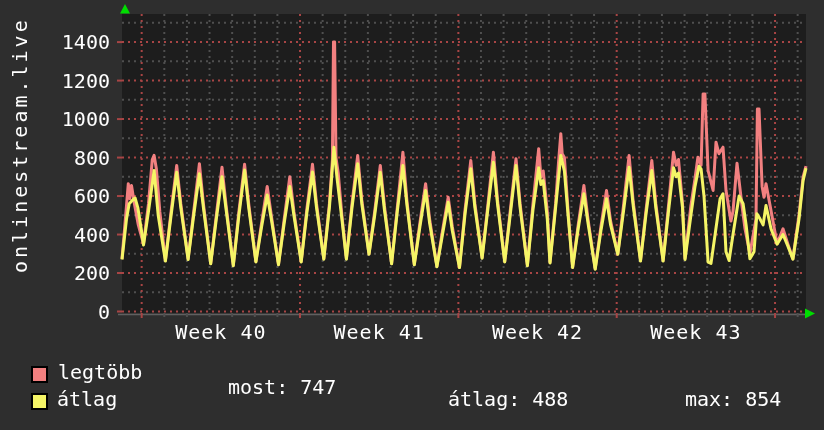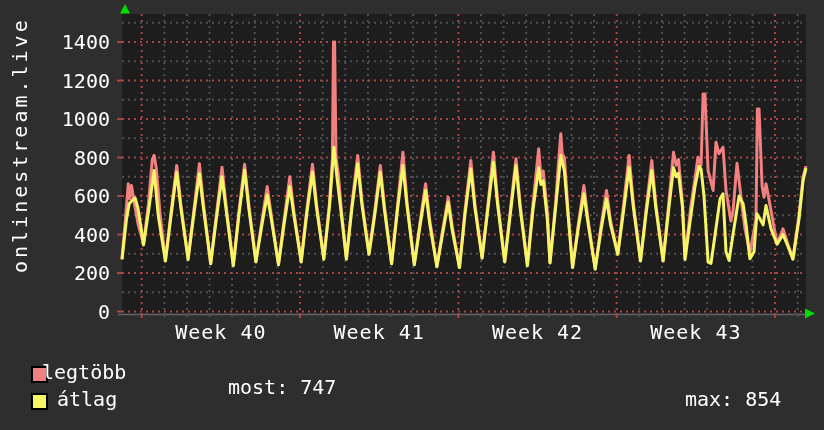--- a/index.html
+++ b/index.html
@@ -126,20 +126,21 @@
         <text x="379.1894" y="339" text-anchor="middle" class="lab" letter-spacing="1px">Week 41</text>
         <text x="537.5294000000001" y="339" text-anchor="middle" class="lab" letter-spacing="1px">Week 42</text>
         <text x="695.8694" y="339" text-anchor="middle" class="lab" letter-spacing="1px">Week 43</text>
       </g>
     <polygon id="arrow-up" points="125,4 120,13.5 130,13.5" fill="#00dd00"></polygon>
     <polygon id="arrow-right" points="815,313.5 805,308.5 805,318.5" fill="#00dd00"></polygon>
     <text id="vert-title" class="lab" transform="translate(27,273) rotate(-90)" style="letter-spacing:3px">onlinestream.live</text>
   </svg>
 
   <div class="legend-swatch" id="sw0" style="left: 31px; top: 366px; background: rgb(242, 128, 128);"></div>
-  <span class="overlay-text" style="left:42px;top:362px;text-align:center;">legtöbb</span>
+  <span class="overlay-text" style="left:58px;top:362px;text-align:center;">legtöbb</span>
 
   <div class="legend-swatch" id="sw1" style="left: 31px; top: 393px; background: rgb(245, 245, 102);"></div>
   <span class="overlay-text" style="left:57px;top:389px;">átlag</span>
 
   <span class="overlay-text" style="left:228px;top:377px;">most: 747</span>
+  <span class="overlay-text" style="left:448px;top:389px;">átlag: 488</span>
   <span class="overlay-text" style="left:685px;top:389px;text-align:right;">max: 854</span>
 </div>
 
 </body></html>

